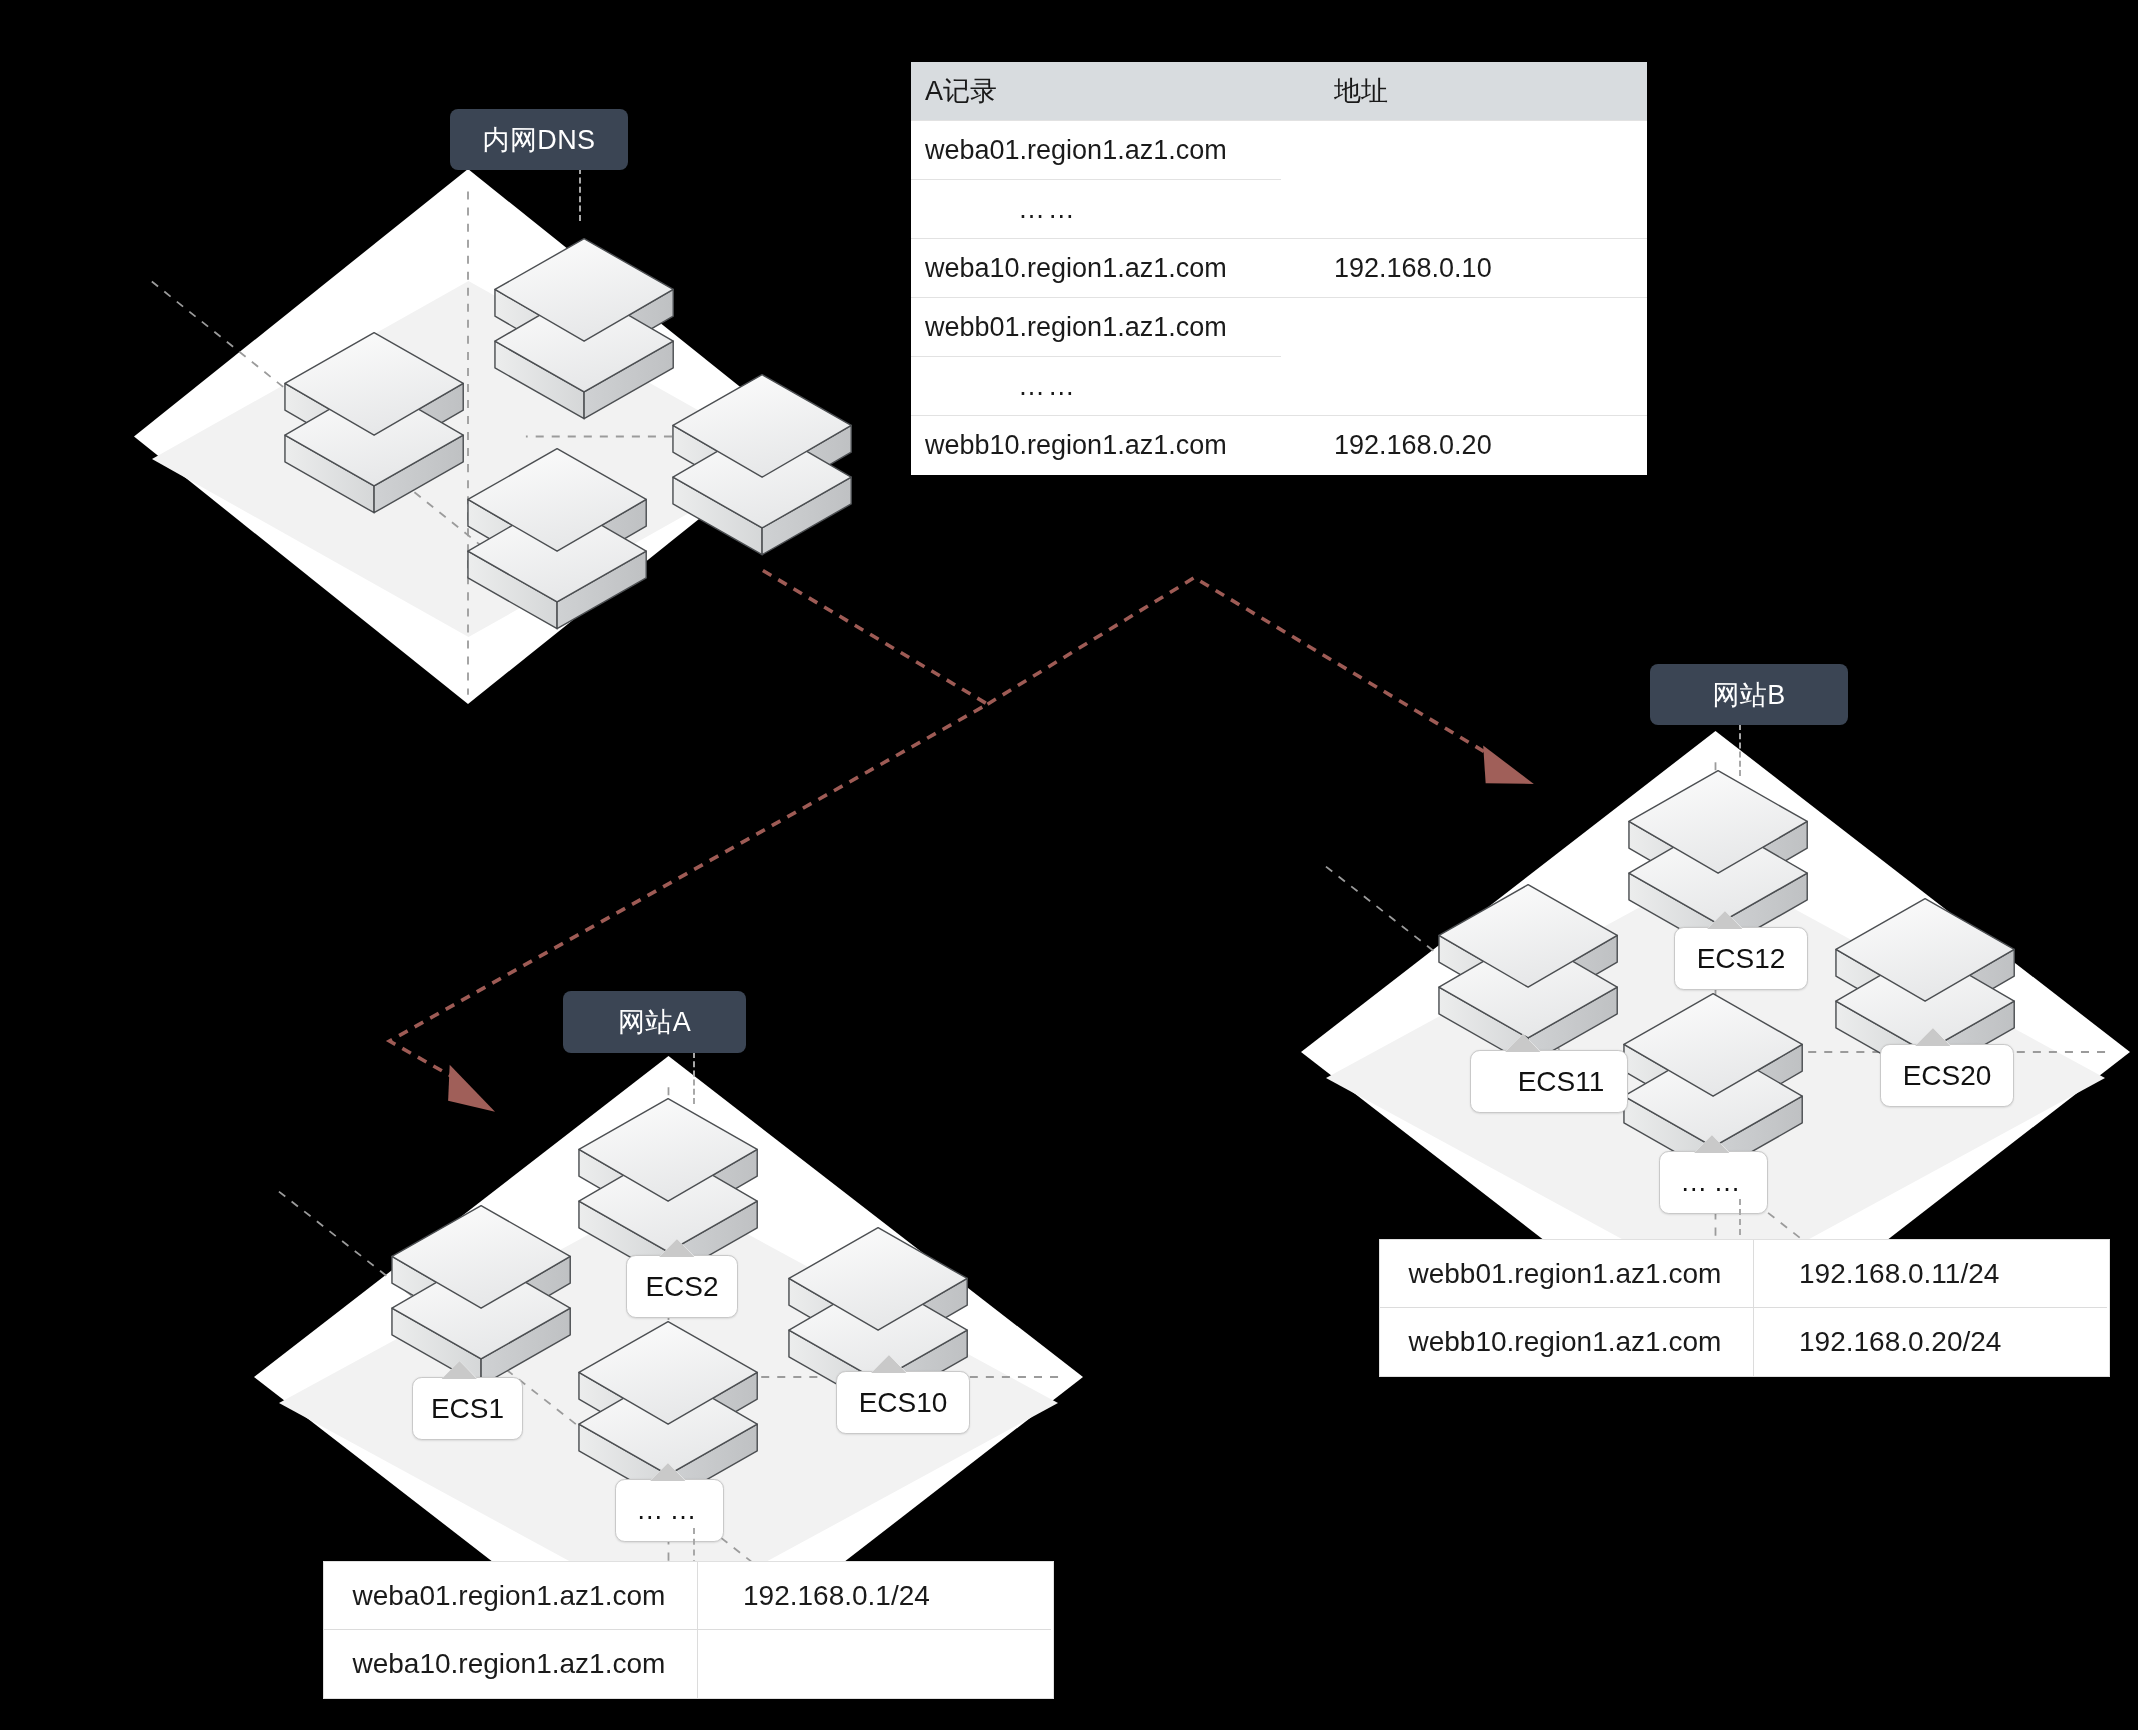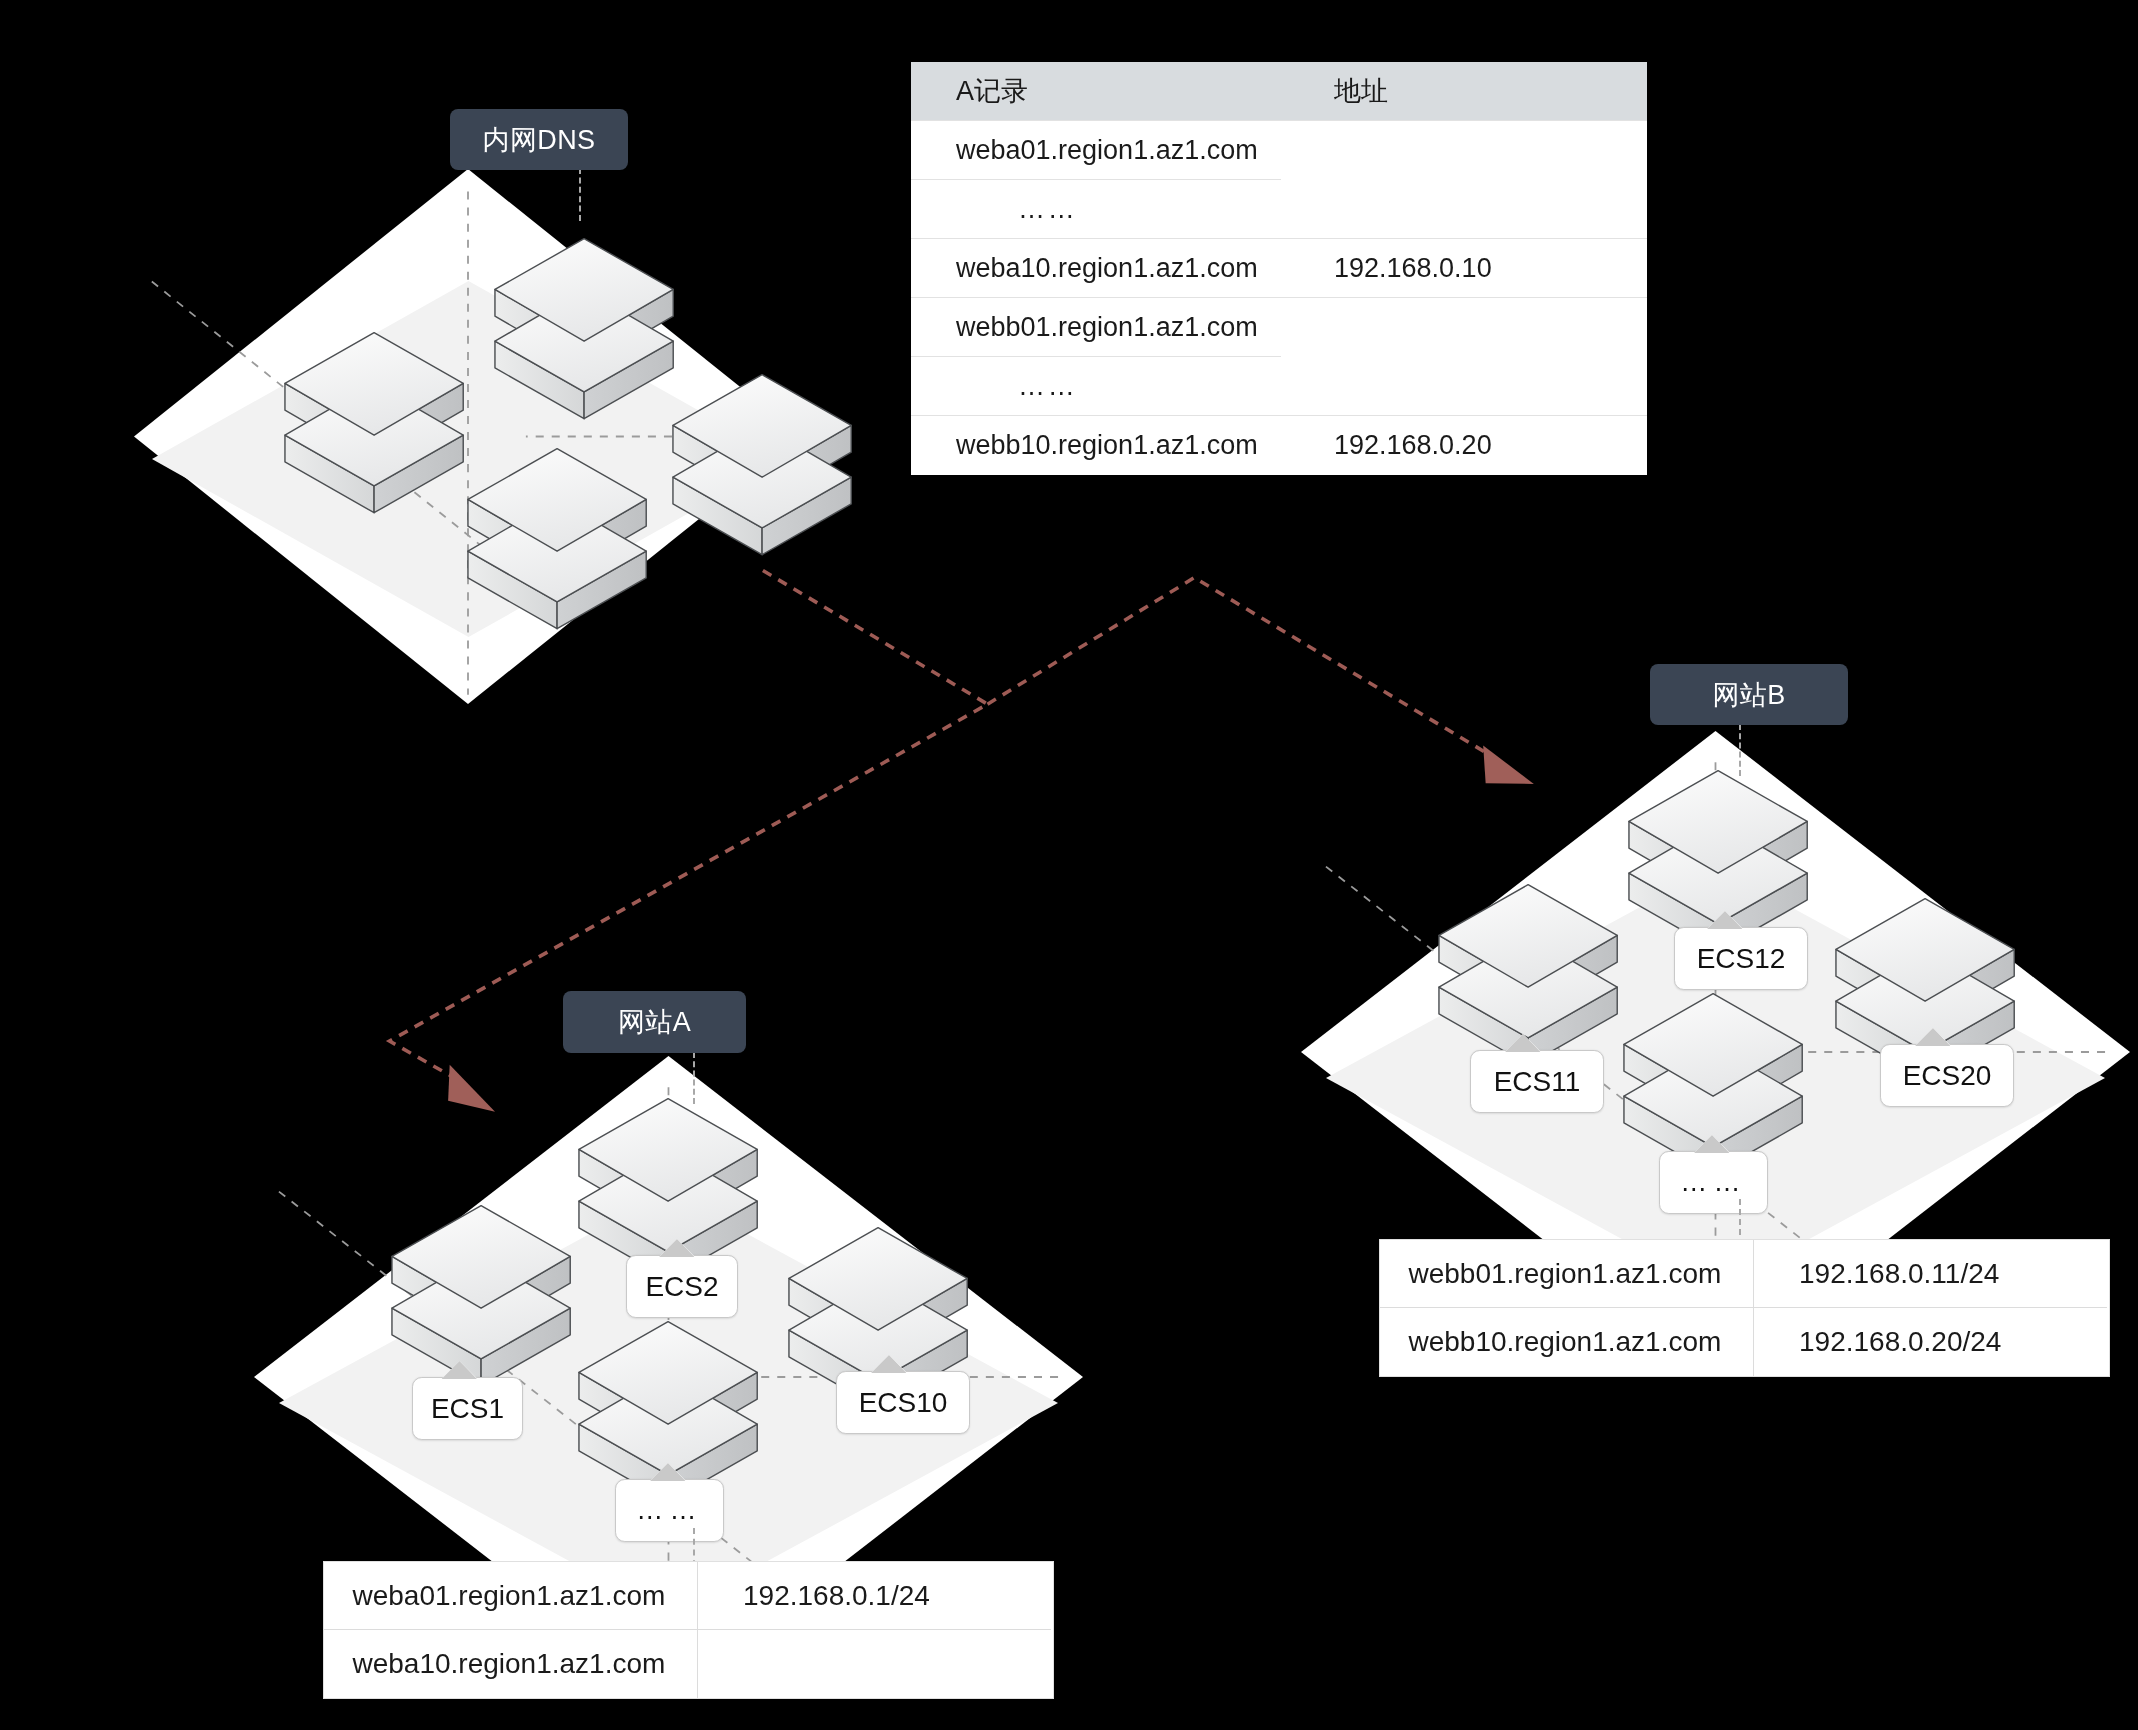--- a/index.html
+++ b/index.html
@@ -43,21 +43,21 @@
   
   .tbl{position:absolute;background:#fff;border-collapse:collapse;}
   .tbl .trow{display:flex;}
   .tbl .tcell{display:flex;align-items:center;color:#1a1a1a;}
   .tbl .thead .tcell{background:#d8dcdf;font-size:27px;}
 
   .dns-tbl .thead .tcell{height:57px;}
   .dns-tbl .trow .tcell{height:59px;font-size:27px;
       border-bottom:1.8px solid #e2e2e2;}
   .dns-tbl .trow:last-child .tcell{border-bottom:none;}
-  .dns-tbl .c1{width:370px;padding-left:45px;box-sizing:border-box;}
+  .dns-tbl .c1{width:370px;padding-left:14px;box-sizing:border-box;}
   .dns-tbl .c2{width:366px;padding-left:53px;box-sizing:border-box;}
 
   .site-tbl{border:1.8px solid #e0e0e0;box-sizing:border-box;}
   .site-tbl .trow .tcell{height:68px;font-size:28px;
       border-bottom:1.8px solid #dcdcdc;box-sizing:border-box;}
   .site-tbl .trow:last-child .tcell{border-bottom:none;}
   .site-tbl .c1{width:374px;padding-left:28.5px;box-sizing:border-box;
       border-right:1.8px solid #dcdcdc;}
   .site-tbl .c2{width:353px;padding-left:45px;box-sizing:border-box;}
   .tbl-stem{position:absolute;border-left:2.7px dashed #a8a8a8;}
@@ -330,21 +330,21 @@
         <path d="M110,3 L210,60 L110,118 L10,60 Z" fill="url(#sgTop)"></path>
       </g>
     </svg>
   </div>
 
   <div class="hdr-stem" style="left:1739px;top:724px;height:52px;"></div>
   <div class="hdr-label" style="left:1650px;top:664px;width:198px;height:61px;">
     <span>网站B</span>
   </div>
 
-  <div class="callout" style="left:1470px;top:1050px;width:132px;height:61px;">
+  <div class="callout" style="left:1470px;top:1050px;width:132px;height:61px;padding-left:24px;">
     <span class="tip" style="left:34px;"></span>
     <span>ECS11</span>
   </div>
   <div class="callout" style="left:1674px;top:927px;width:132px;height:61px;justify-content:center;">
     <span class="tip" style="left:32px;"></span>
     <span>ECS12</span>
   </div>
   <div class="callout dots" style="left:1659px;top:1151px;width:107px;height:61px;">
     <span class="tip" style="left:34px;"></span>
     <span>……</span>

